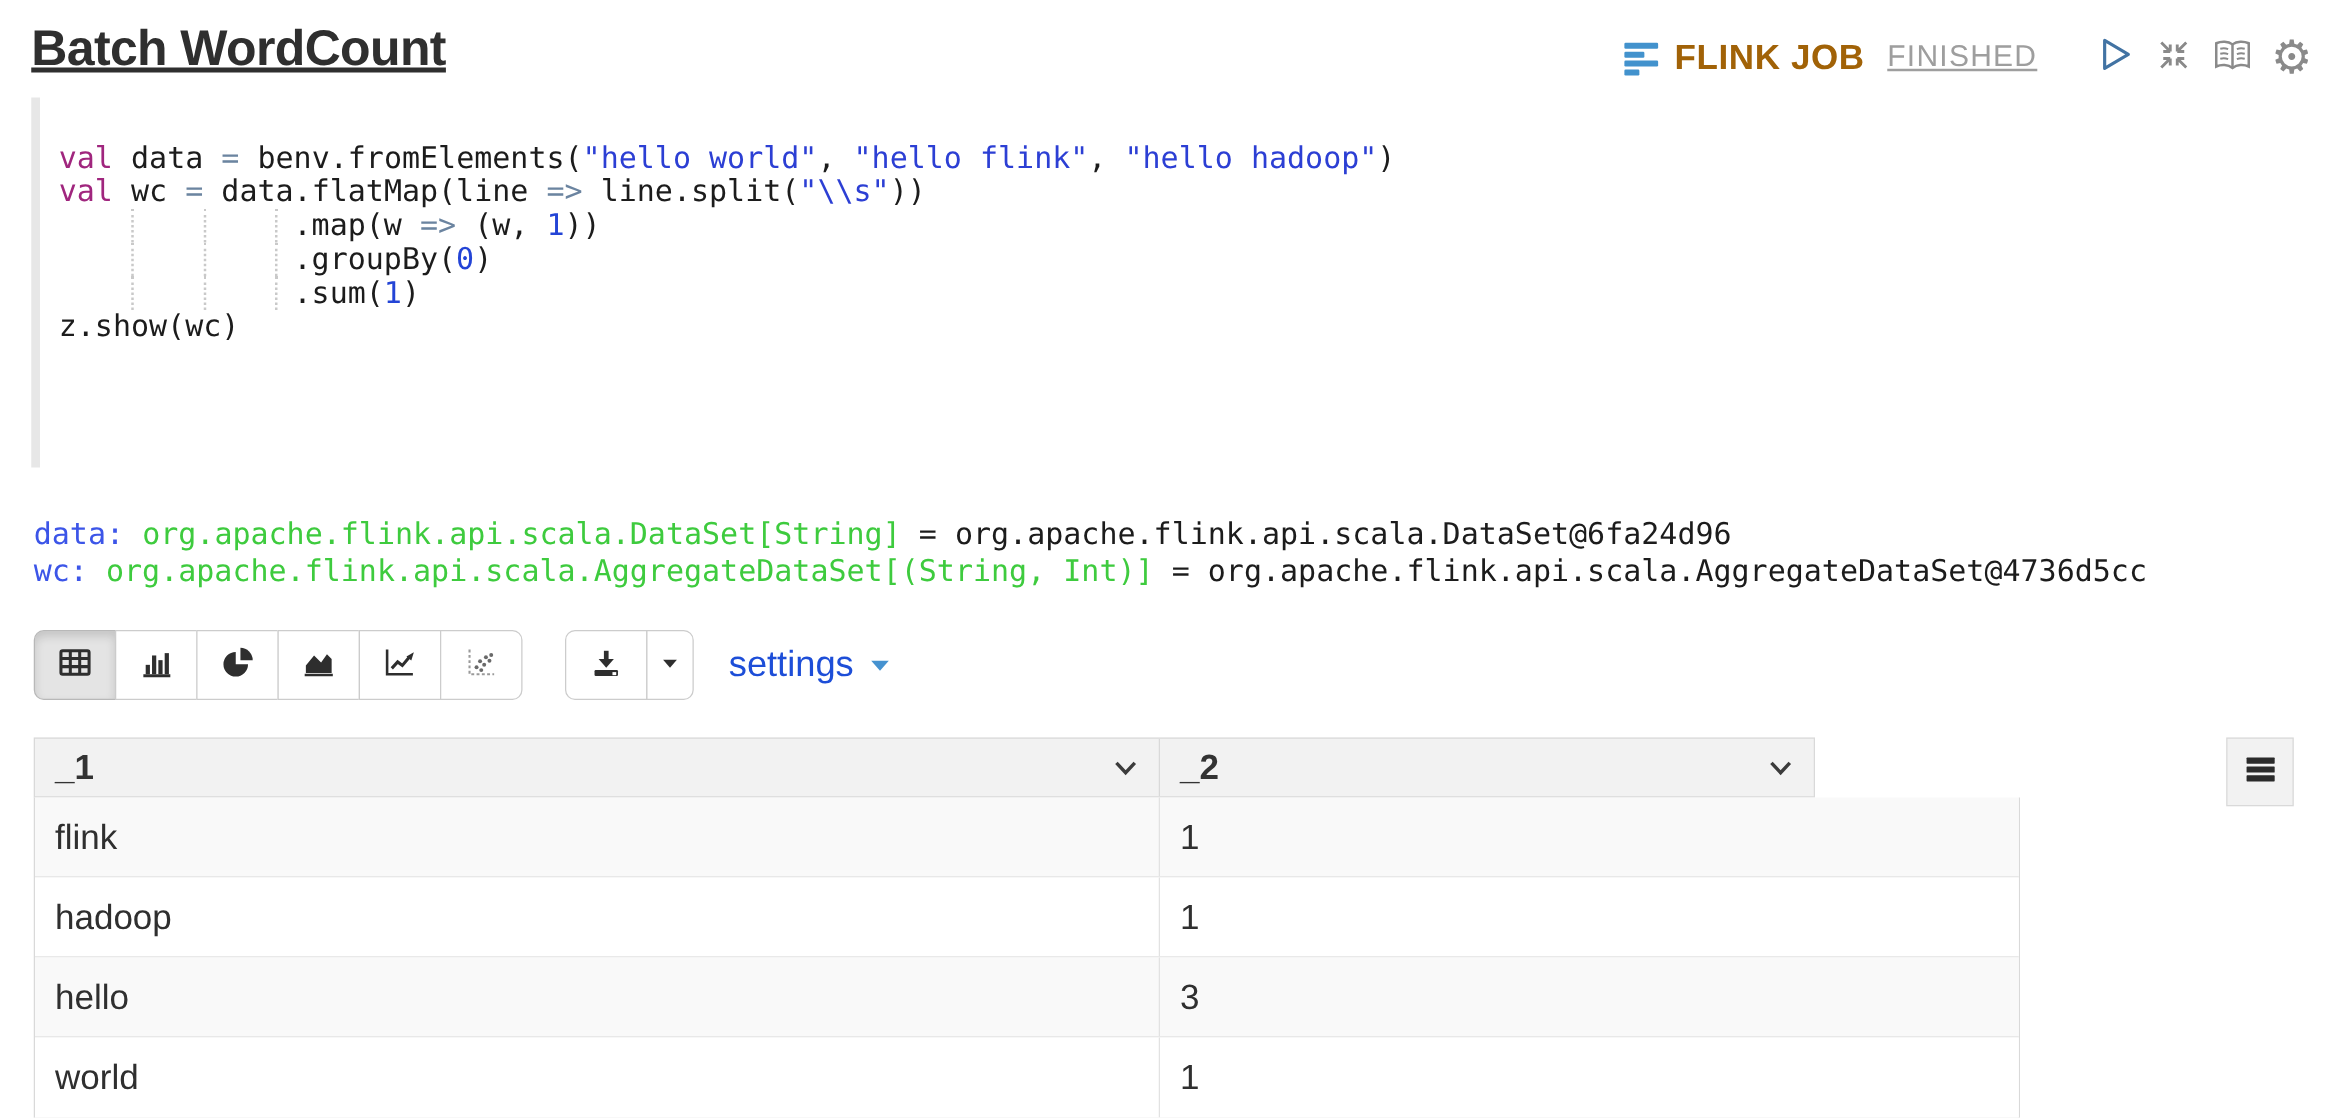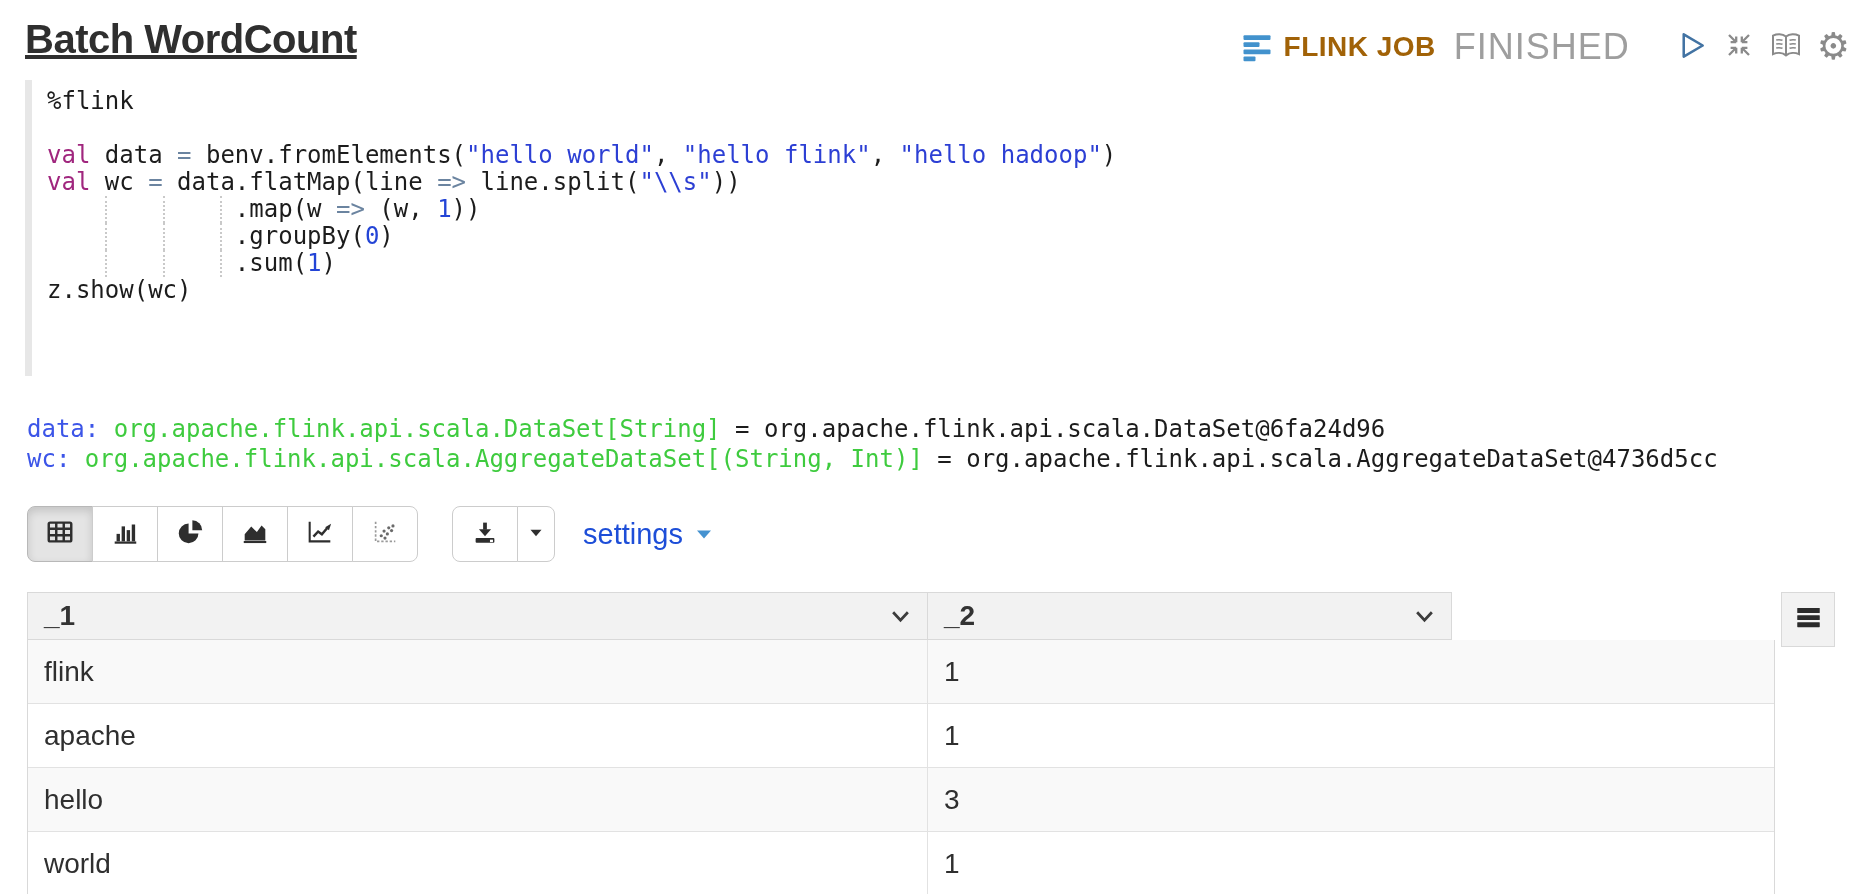--- a/index.html
+++ b/index.html
@@ -6,21 +6,21 @@
   html, body { width: 1860px; height: 894px; overflow: hidden; background: #fff;
                font-family: "Liberation Sans", sans-serif; color: #333; }
 
   
   .topbar { display: flex; justify-content: space-between; align-items: flex-start;
             padding: 16px 10px 0 25px; }
   .title { font-size: 40px; font-weight: 700; color: #2f2f2f; line-height: 46px; letter-spacing: -0.5px; text-decoration: underline; }
   .job-cluster { display: flex; align-items: center; margin-top: 10px; }
   .job-icon { display: inline-flex; margin-right: 10px; }
   .job-label { color: #a16207; font-size: 28px; font-weight: 700; letter-spacing: 0.5px; margin-right: 18px; }
-  .job-status { color: #9e9e9e; font-size: 36px; font-weight: 400; letter-spacing: 1px; margin-right: 30px; }
+  .job-status { color: #9e9e9e; font-size: 24px; font-weight: 400; letter-spacing: 1px; margin-right: 30px; text-decoration: underline; }
   .act-icon { display: inline-flex; align-items: center; justify-content: center; margin-left: 14px; cursor: pointer; }
   .gear-glyph { font-size: 37px; color: #8a8a8a; line-height: 34px; font-family: "DejaVu Sans", sans-serif; }
 
   
   .editor { position: relative; margin: 12px 25px 0 25px; height: 296px;
             font-family: "DejaVu Sans Mono", monospace; font-size: 24px; }
   .editor-bar { position: absolute; left: 0; top: 0; bottom: 0; width: 7px; background: #e7e7e7; }
   .code-lines { padding: 8px 0 0 22px; }
   .code-line { white-space: pre; line-height: 27px; height: 27px; position: relative; color: #1c1c1c; }
   .code-line.ind { padding-left: 13ch; }
@@ -60,21 +60,21 @@
                 border: 1px solid #d9d9d9; }
   .th { display: flex; align-items: center; font-size: 28px; font-weight: 700;
         padding-left: 16px; position: relative; cursor: pointer; }
   .th-1 { width: 900px; border-right: 1px solid #d9d9d9; }
   .th-2 { flex: 1; text-align: center; }
   .th-chevron { position: absolute; right: 16px; top: 16px; display: inline-flex; cursor: pointer; }
   .menu-cell { position: absolute; top: 0; right: 0; width: 54px; height: 55px;
                background: #f2f2f2; border: 1px solid #d9d9d9;
                display: flex; align-items: center; justify-content: center; cursor: pointer; }
   .tbl-body { border: 1px solid #d9d9d9; border-top: none; width: 1755px; }
-  .tbl-body { width: 1748px; }
+  .tbl-body { width: 1589px; }
   .trow { display: flex; height: 64px; border-bottom: 1px solid #e2e2e2; background: #fff; }
   .trow:last-child { border-bottom: none; }
   .trow.stripe { background: #f9f9f9; }
   .tc { display: flex; align-items: center; font-size: 28px; color: #2f2f2f; padding-left: 16px; }
   .tc-1 { width: 900px; border-right: 1px solid #e2e2e2; align-self: stretch; }
   .tc-2 { flex: 1; }
 </style>
 </head>
 <body>
 
@@ -120,21 +120,20 @@
       </span>
     <span class="act-icon">
         <span class="gear-glyph">⚙</span>
       </span>
   </div>
 </div>
 
 <div class="editor">
   <div class="editor-bar"></div>
   <div class="code-lines" id="code-lines">
-      <div class="code-line"><span class="seg-plain">%flink</span></div>
       <div class="code-line">&nbsp;</div>
       <div class="code-line"><span class="seg-kw">val</span><span class="seg-plain"> data </span><span class="seg-op">=</span><span class="seg-plain"> benv.fromElements(</span><span class="seg-str">"hello world"</span><span class="seg-plain">, </span><span class="seg-str">"hello flink"</span><span class="seg-plain">, </span><span class="seg-str">"hello hadoop"</span><span class="seg-plain">)</span></div>
       <div class="code-line"><span class="seg-kw">val</span><span class="seg-plain"> wc </span><span class="seg-op">=</span><span class="seg-plain"> data.flatMap(line </span><span class="seg-op">=&gt;</span><span class="seg-plain"> line.split(</span><span class="seg-str">"\\s"</span><span class="seg-plain">))</span></div>
       <div class="code-line ind"><i class="g g1"></i><i class="g g2"></i><i class="g g3"></i><span class="seg-plain">.map(w </span><span class="seg-op">=&gt;</span><span class="seg-plain"> (w, </span><span class="seg-num">1</span><span class="seg-plain">))</span></div>
       <div class="code-line ind"><i class="g g1"></i><i class="g g2"></i><i class="g g3"></i><span class="seg-plain">.groupBy(</span><span class="seg-num">0</span><span class="seg-plain">)</span></div>
       <div class="code-line ind"><i class="g g1"></i><i class="g g2"></i><i class="g g3"></i><span class="seg-plain">.sum(</span><span class="seg-num">1</span><span class="seg-plain">)</span></div>
       <div class="code-line"><span class="seg-plain">z.show(wc)</span></div>
     </div>
 </div>
 
@@ -248,21 +247,21 @@
           <rect x="2" y="9.9" width="20" height="4.4" rx="0.5"></rect>
           <rect x="2" y="16.2" width="20" height="4.4" rx="0.5"></rect>
         </svg></span>
   </div>
   <div class="tbl-body" id="table-rows">
       <div class="trow stripe">
         <div class="tc tc-1">flink</div>
         <div class="tc tc-2">1</div>
       </div>
       <div class="trow">
-        <div class="tc tc-1">apache</div>
+        <div class="tc tc-1">hadoop</div>
         <div class="tc tc-2">1</div>
       </div>
       <div class="trow stripe">
         <div class="tc tc-1">hello</div>
         <div class="tc tc-2">3</div>
       </div>
       <div class="trow">
         <div class="tc tc-1">world</div>
         <div class="tc tc-2">1</div>
       </div>

